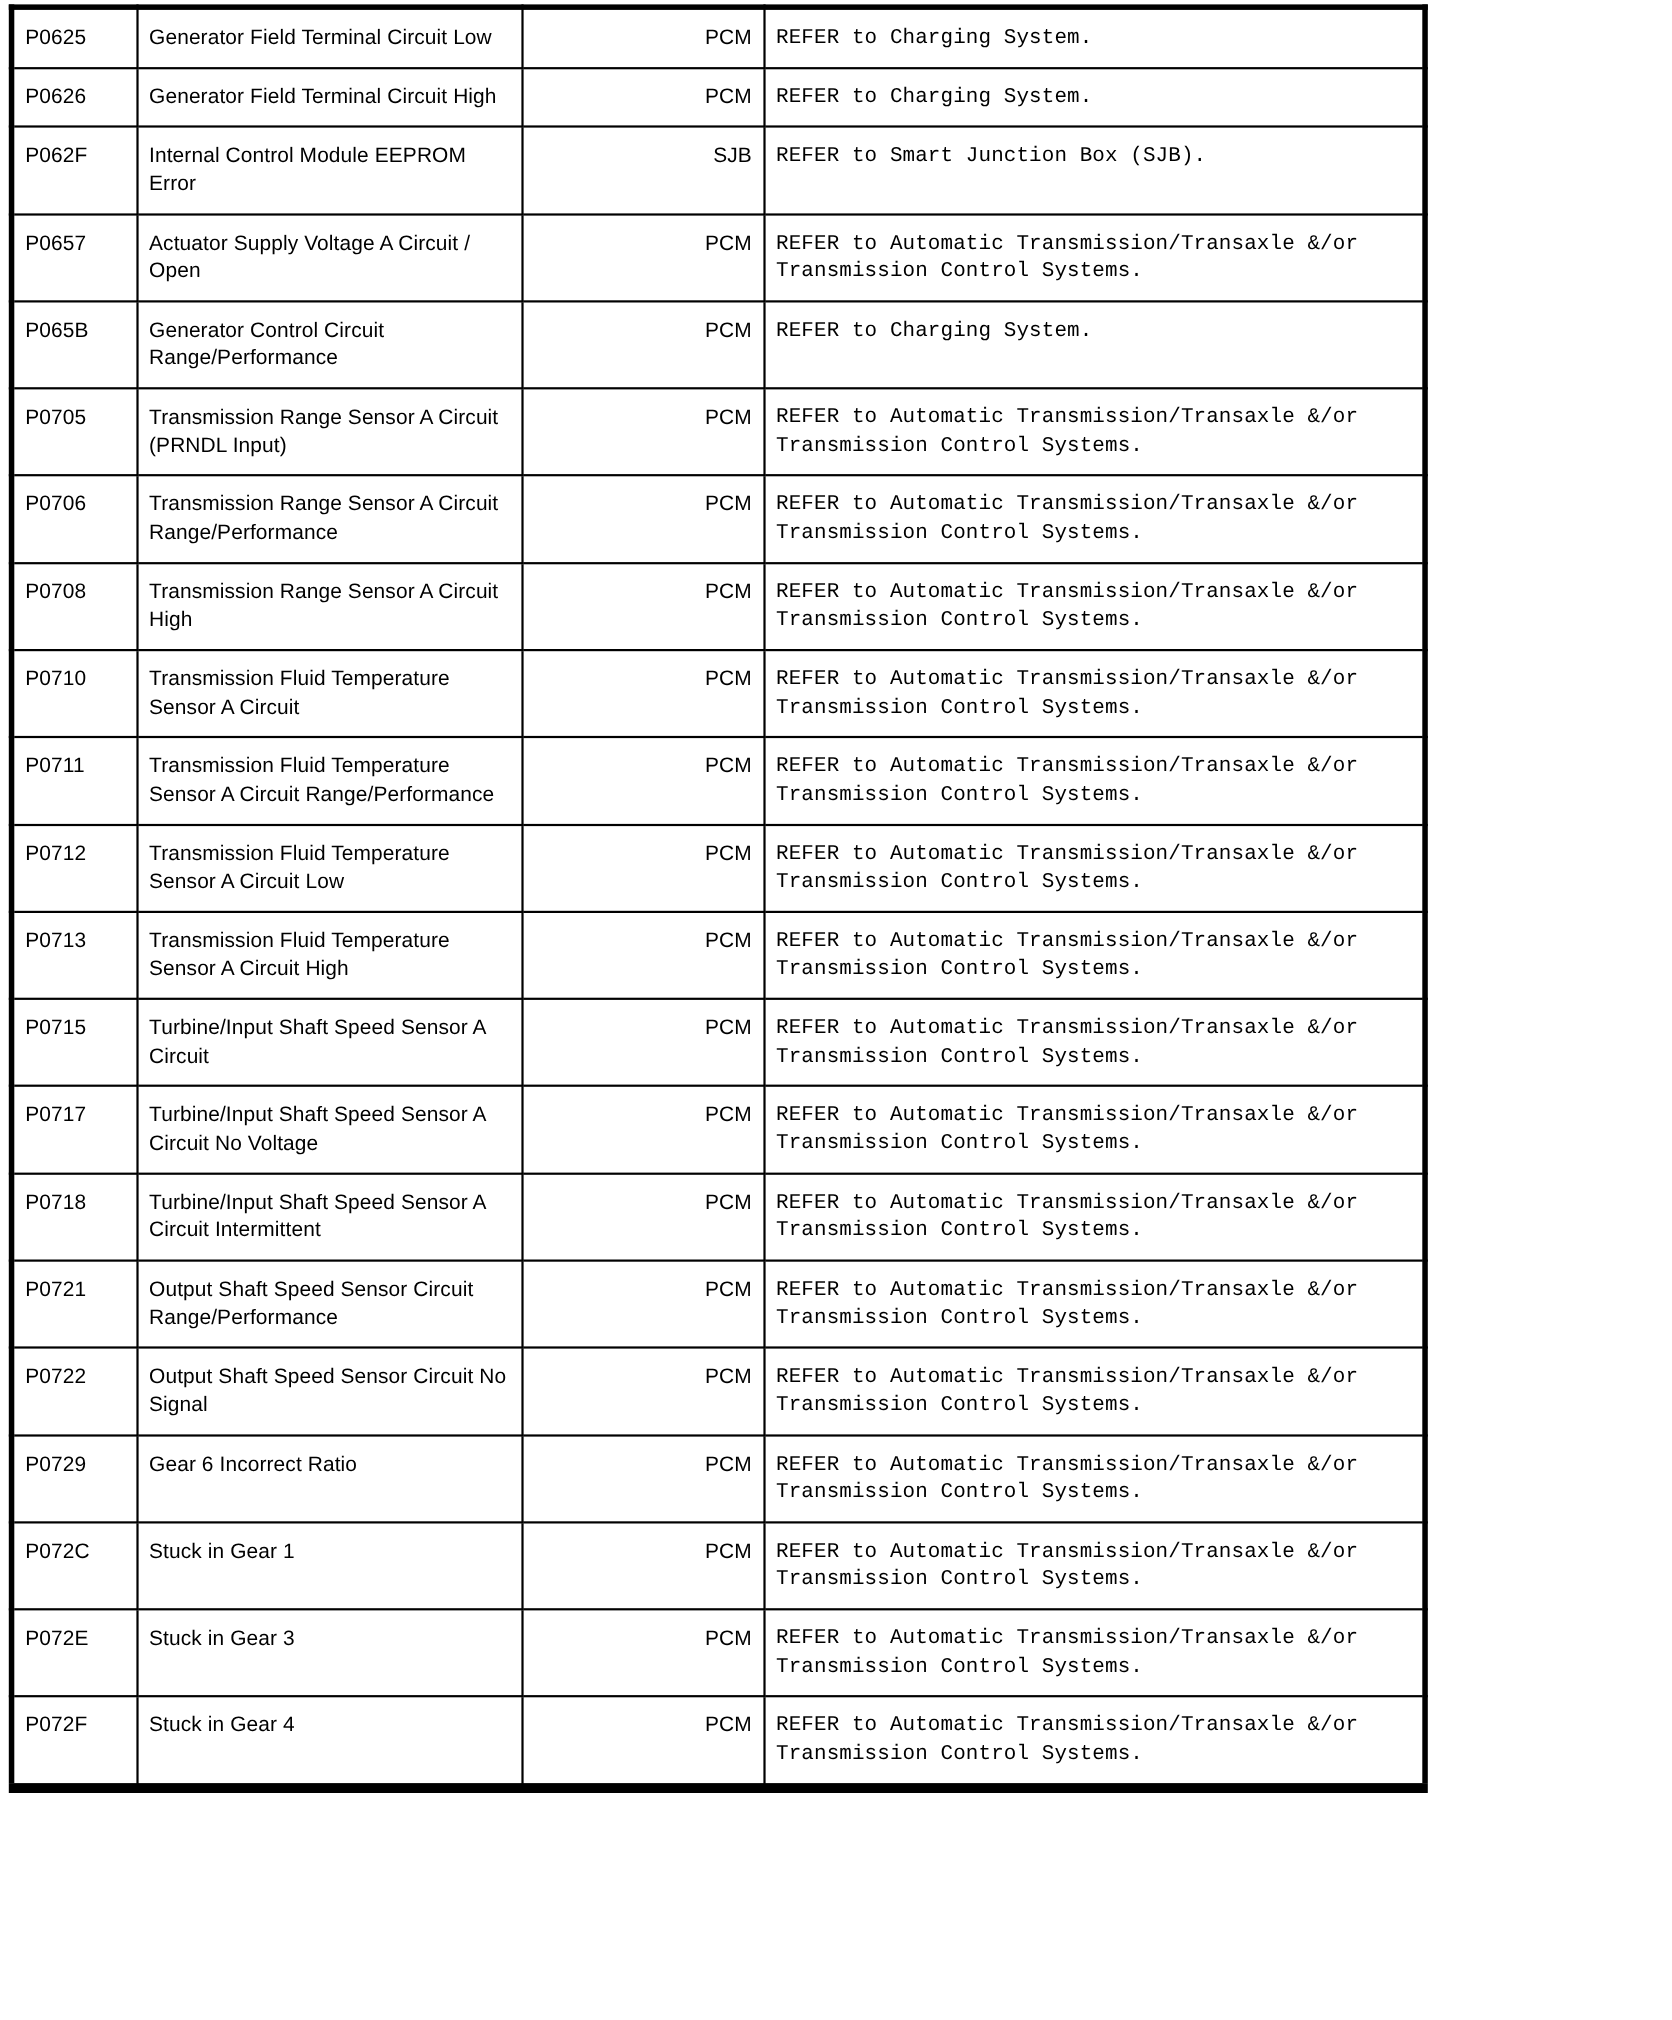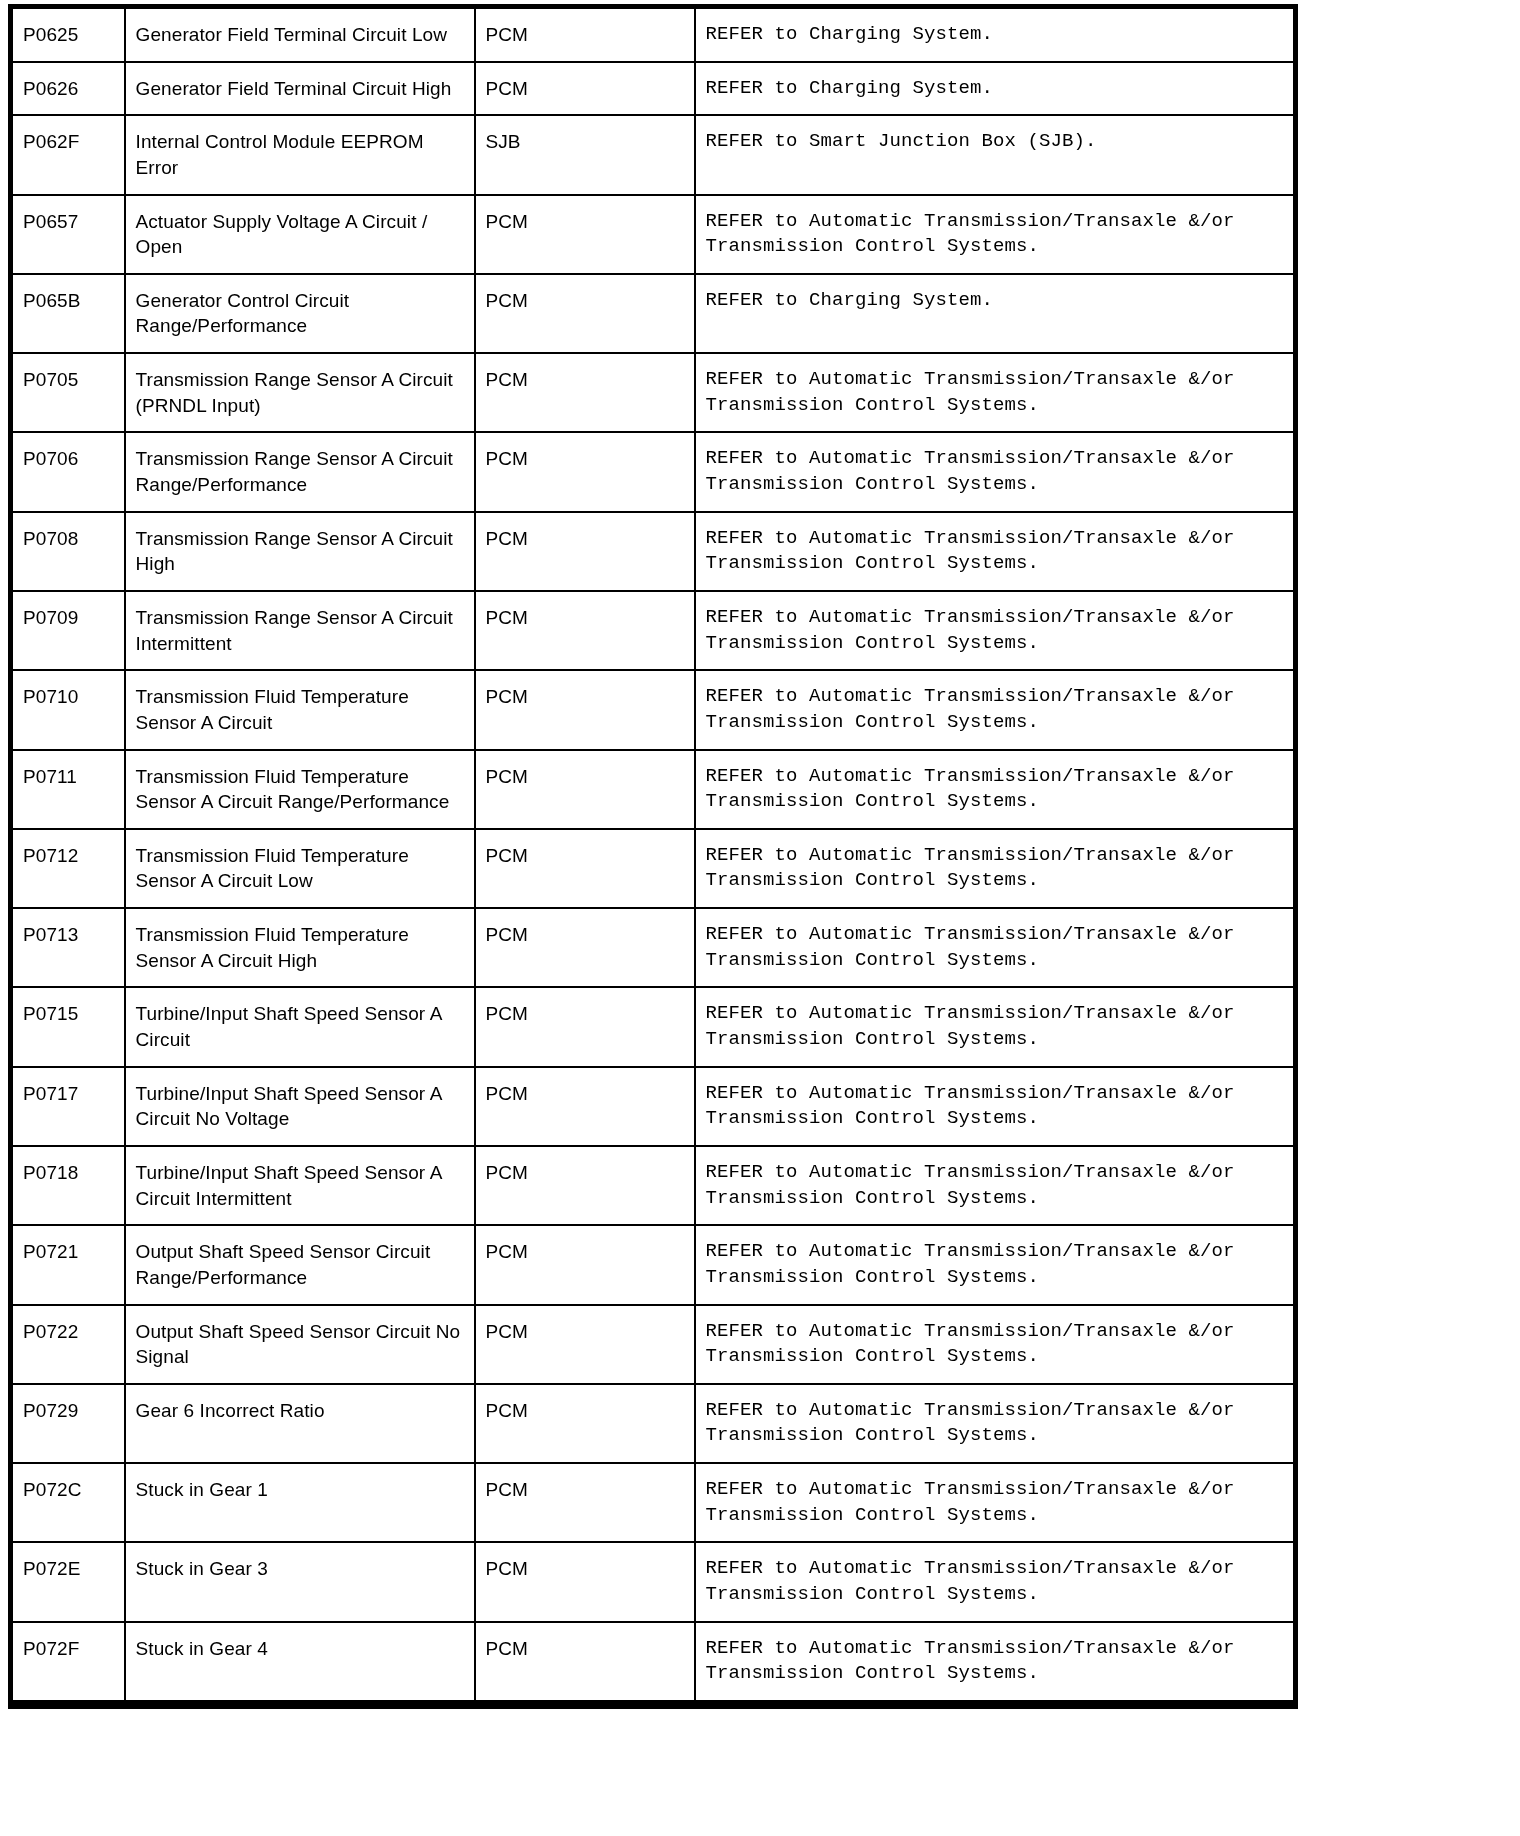--- a/index.html
+++ b/index.html
@@ -32,21 +32,21 @@
     border: 2px solid #000000;
     vertical-align: top;
     padding: 13px 10px 13px 10px;
     letter-spacing: 0.1px;
     word-wrap: break-word;
   }
   td.col-code {
     padding-left: 20px;
   }
   td.col-module {
-    text-align: left;
+    text-align: right;
   }
   td.col-action {
     padding-left: 12px;
     font-family: Liberation Mono, monospace;
   }
 </style>
 </head>
 <body>
 
 <div class="page">
@@ -96,26 +96,20 @@
         </tr>
         <tr>
           <td class="col-code">P0706</td>
           <td class="col-description">Transmission Range Sensor A Circuit Range/Performance</td>
           <td class="col-module">PCM</td>
           <td class="col-action">REFER to Automatic Transmission/Transaxle &amp;/or Transmission Control Systems.</td>
         </tr>
         <tr>
           <td class="col-code">P0708</td>
           <td class="col-description">Transmission Range Sensor A Circuit High</td>
-          <td class="col-module">PCM</td>
-          <td class="col-action">REFER to Automatic Transmission/Transaxle &amp;/or Transmission Control Systems.</td>
-        </tr>
-        <tr>
-          <td class="col-code">P0709</td>
-          <td class="col-description">Transmission Range Sensor A Circuit Intermittent</td>
           <td class="col-module">PCM</td>
           <td class="col-action">REFER to Automatic Transmission/Transaxle &amp;/or Transmission Control Systems.</td>
         </tr>
         <tr>
           <td class="col-code">P0710</td>
           <td class="col-description">Transmission Fluid Temperature Sensor A Circuit</td>
           <td class="col-module">PCM</td>
           <td class="col-action">REFER to Automatic Transmission/Transaxle &amp;/or Transmission Control Systems.</td>
         </tr>
         <tr>

